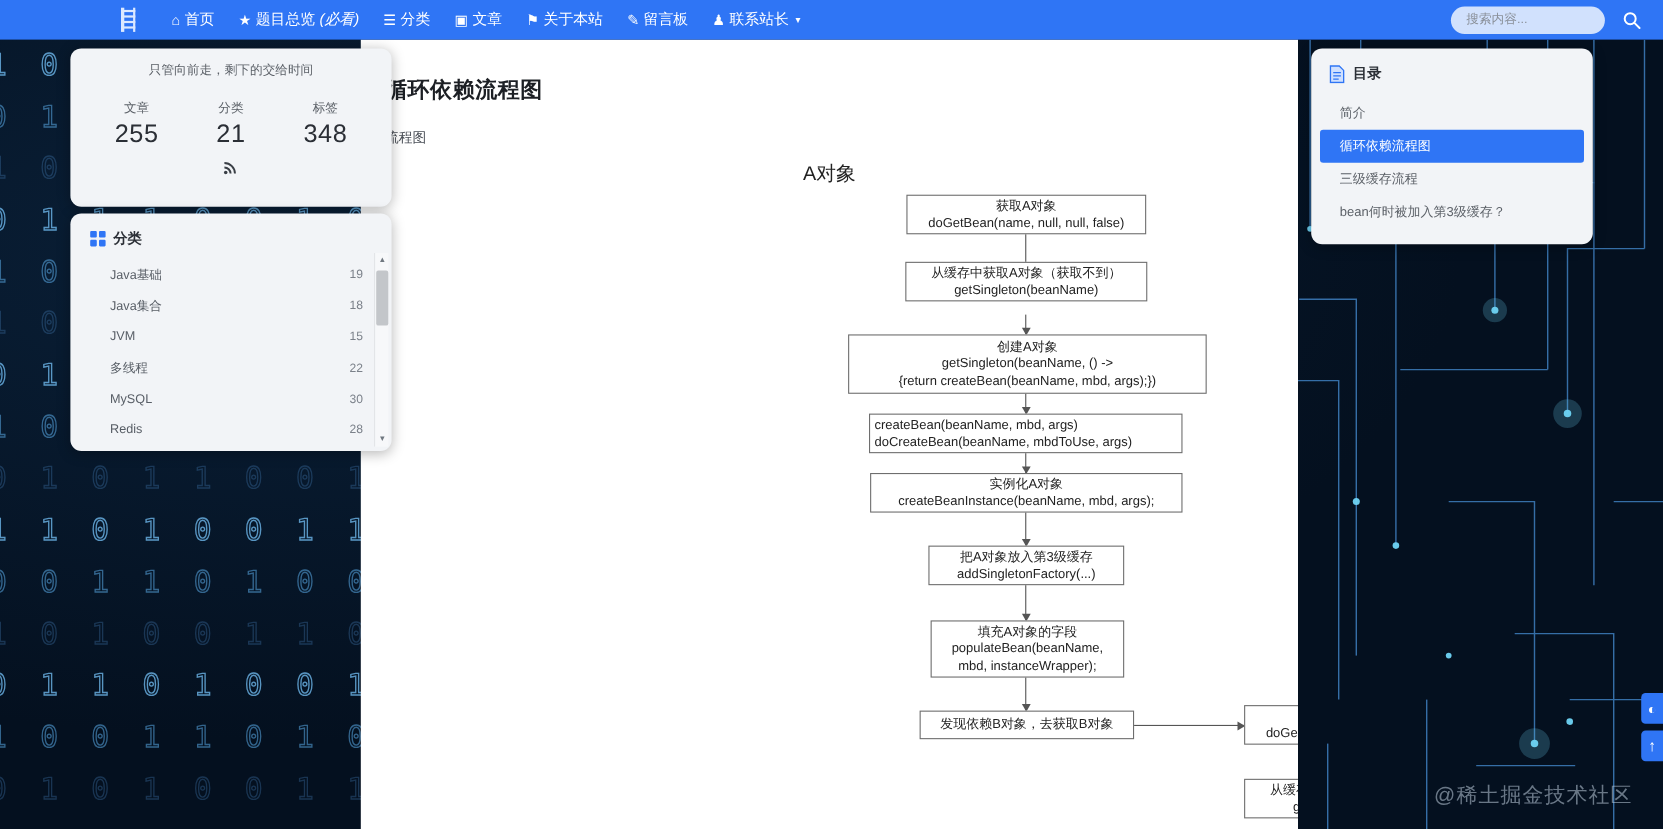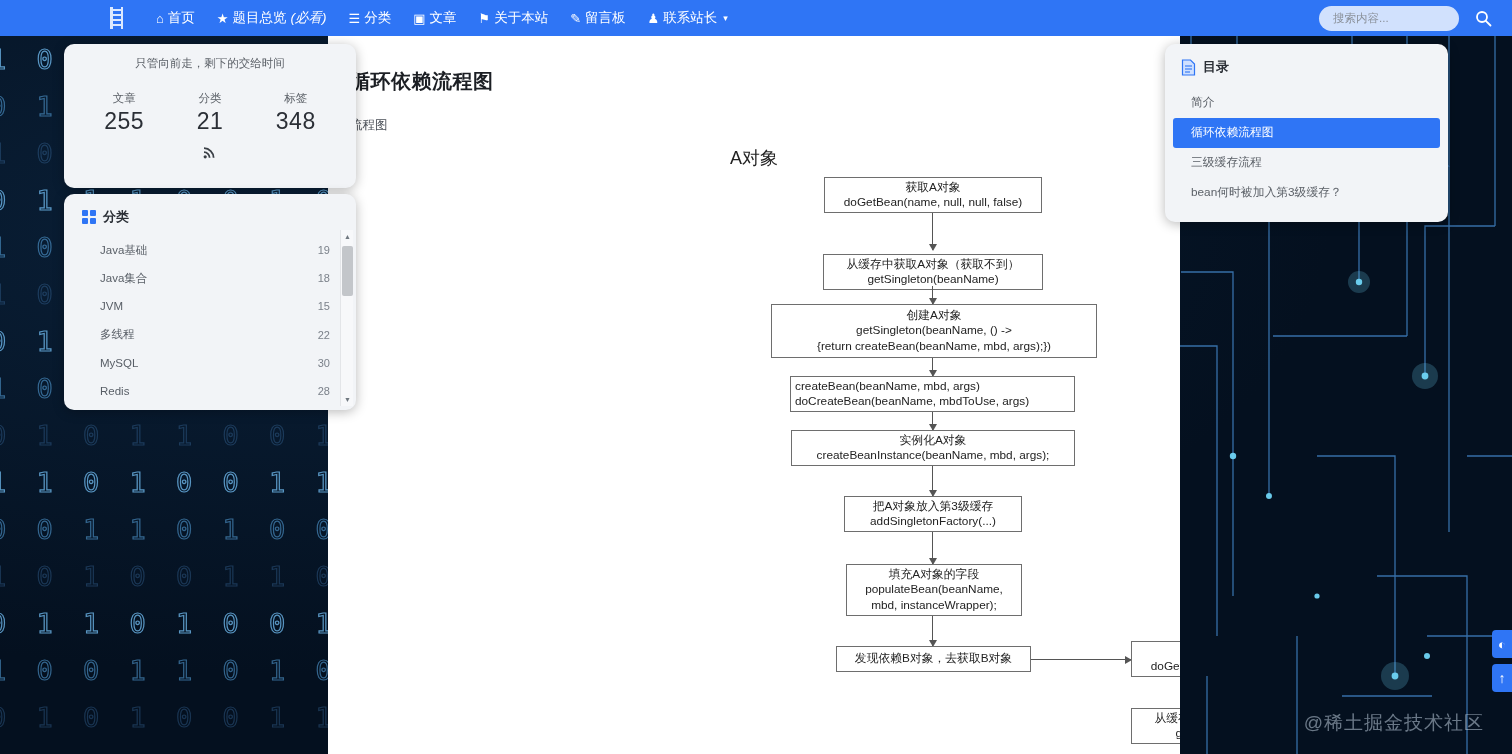--- a/index.html
+++ b/index.html
@@ -155,21 +155,21 @@
   }
   .arrow-h { position: absolute; height: 1.4px; background: #555; }
   .arrow-h::after {
     content: ""; position: absolute; right: -1px; top: -3.3px;
     border-top: 4px solid transparent; border-bottom: 4px solid transparent;
     border-left: 7px solid #555;
   }
 
   
   #toc {
-    position: absolute; right: 64px; top: 44px; width: 283px;
+    position: absolute; right: 64px; top: 44px; width: 256px;
     background: #f2f4f7; border-radius: 10px;
     box-shadow: 0 2px 12px rgba(0,0,0,0.28);
     padding: 12px 0 14px 0; z-index: 20;
   }
   #toc-head { display: flex; align-items: center; gap: 7px; padding: 2px 0 12px 16px; }
   #toc-title { font-size: 13px; color: #2b2f36; font-weight: bold; }
   .toc-item {
     font-size: 11.8px; color: #5c6168;
     padding: 7px 10px 7px 18px; margin: 0 8px;
     border-radius: 3px; cursor: pointer;
@@ -385,21 +385,21 @@
   <h1 id="article-title">循环依赖流程图</h1>
   <div id="article-sub">流程图</div>
 
   <div id="flow">
     <div id="flow-heading">A对象</div>
 
     <div class="fbox" style="left:496px; top:31px; width:218px; height:36px;">获取A对象
 doGetBean(name, null, null, false)</div>
     <div class="arrow-v" style="left:604px; top:67px; height:37px;"></div>
 
-    <div class="fbox" style="left:495px; top:108px; width:220px; height:36px;">从缓存中获取A对象（获取不到）
+    <div class="fbox" style="left:495px; top:92px; width:220px; height:36px;">从缓存中获取A对象（获取不到）
 getSingleton(beanName)</div>
     <div class="arrow-v" style="left:604px; top:140px; height:18px;"></div>
 
     <div class="fbox" style="left:443px; top:158px; width:326px; height:54px; text-align:center;">创建A对象
 getSingleton(beanName, () -&gt;
         {return createBean(beanName, mbd, args);})</div>
     <div class="arrow-v" style="left:604px; top:212px; height:18px;"></div>
 
     <div class="fbox left-align" style="left:462px; top:230px; width:285px; height:36px; padding-left:4px;">createBean(beanName, mbd, args)
   doCreateBean(beanName, mbdToUse, args)</div>

